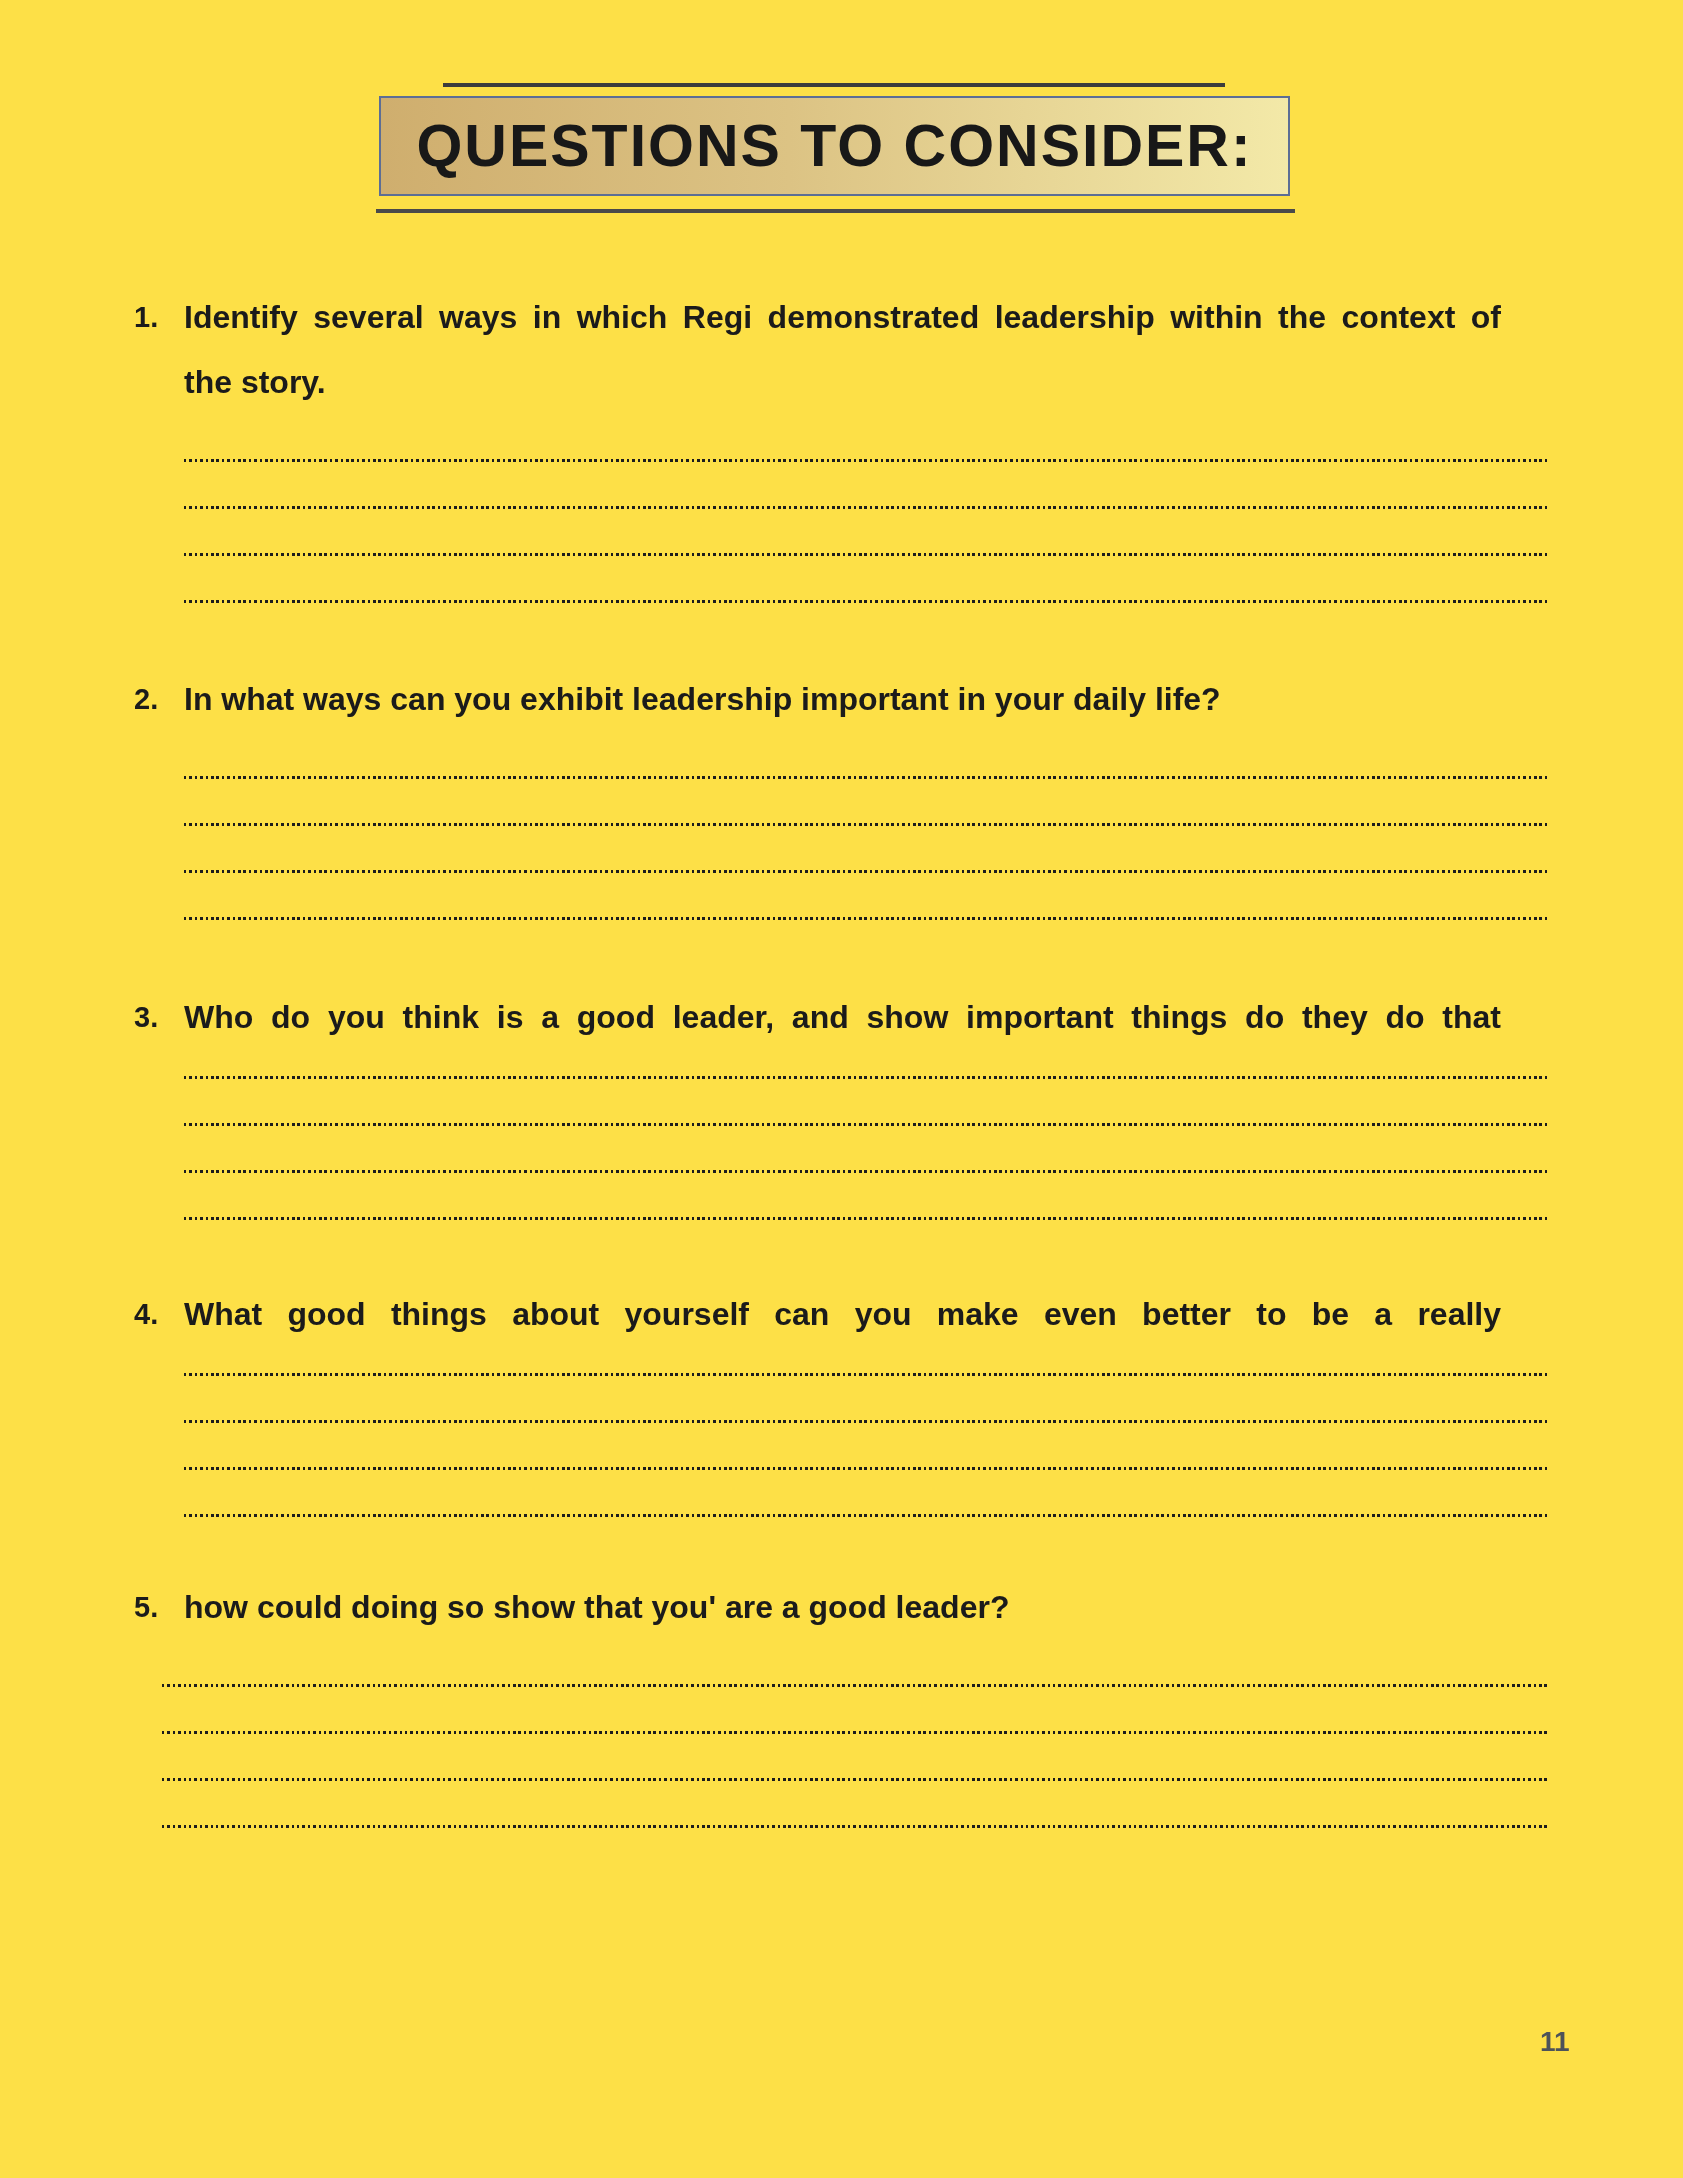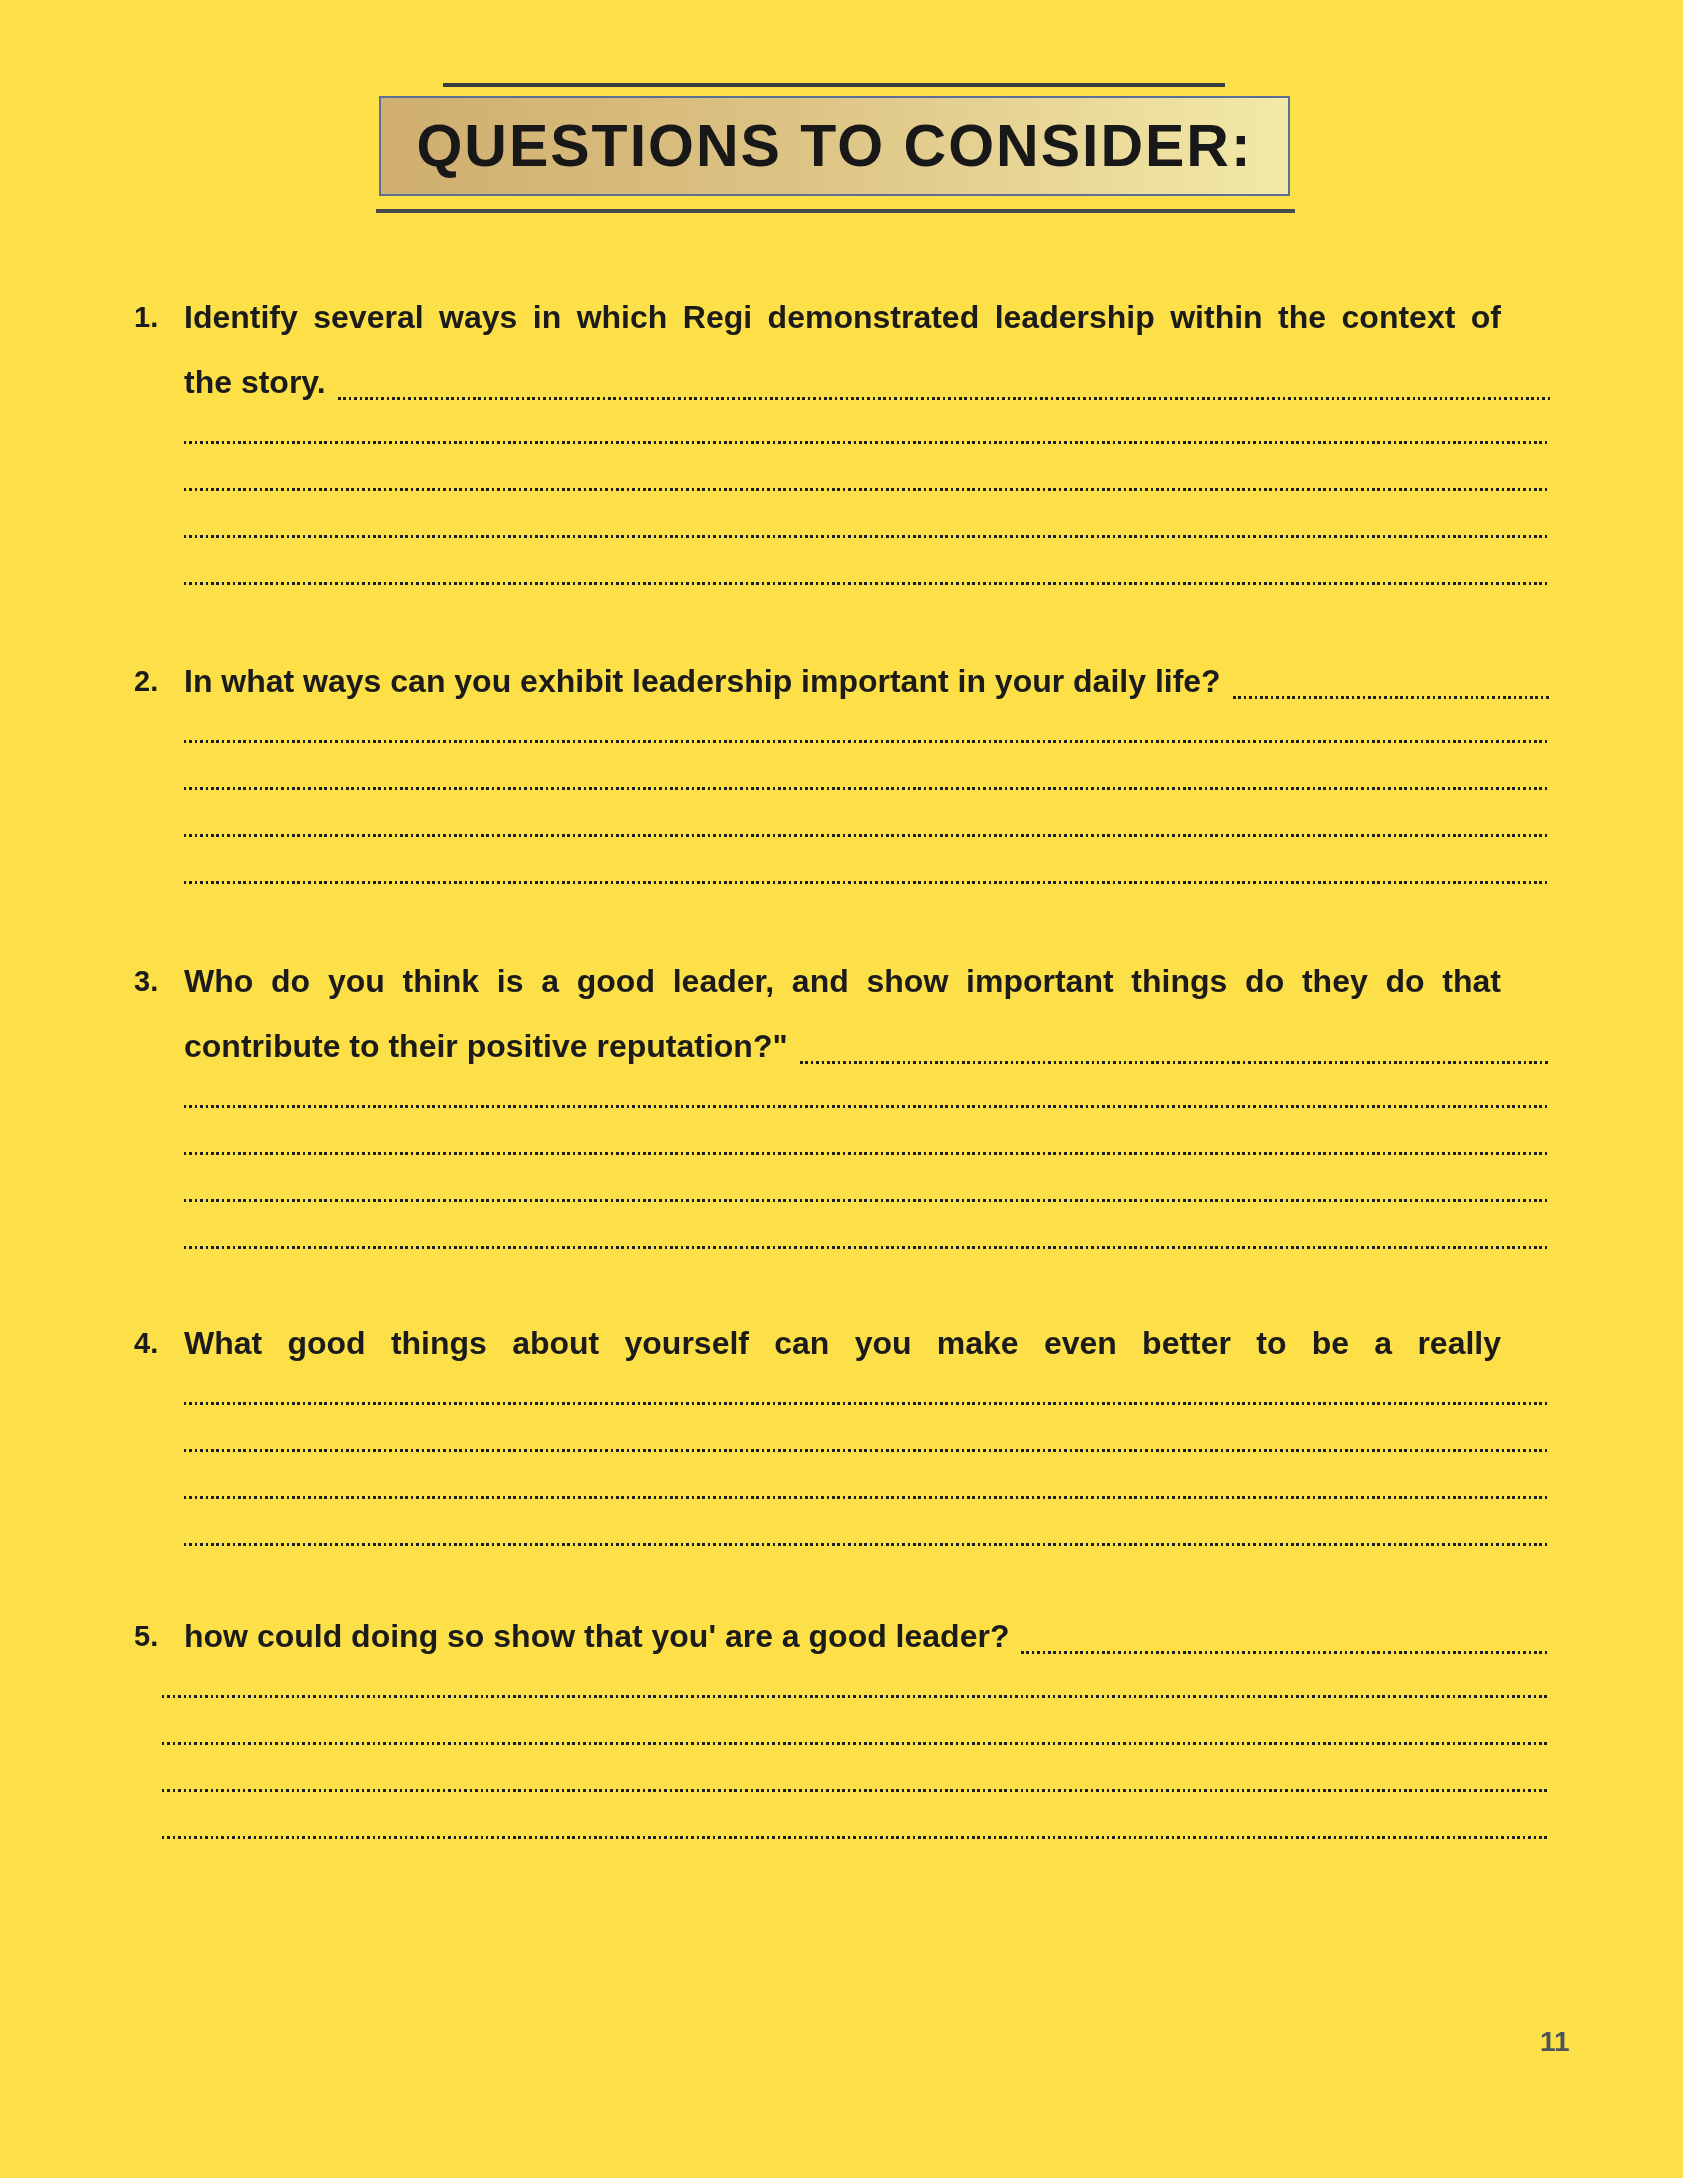--- a/index.html
+++ b/index.html
@@ -44,21 +44,21 @@
     font-size:29px;font-weight:700;line-height:65px;
   }
   .q-text{flex:0 0 1317px;width:1317px;font-size:32px;font-weight:700;line-height:65px;}
   .qline-full{
     width:1317px;
     text-align:justify;
     text-align-last:justify;
     -moz-text-align-last:justify;
     white-space:nowrap;
   }
-  .qline-last{display:flex;width:1366px;}
+  .qline-last{display:flex;width:1366px;flex-direction:column;}
   .qline-last .q-frag{white-space:nowrap;}
   .leader{
     flex:1 1 auto;
     height:3px;
     margin-left:12px;margin-bottom:15px;
     align-self:flex-end;
     background:repeating-linear-gradient(to right,#1c1c1c 0 2.5px,transparent 2.5px 5.4px);
   }
   .answers{margin-left:50px;margin-top:26px;width:1366px;}
   .q5 .answers{margin-left:28px;width:1388px;}
@@ -122,24 +122,20 @@
         <div class="answer-line"></div>
         <div class="answer-line"></div>
       </div>
     </section>
 
     <section class="question q3">
       <div class="q-row">
         <span class="q-num">3.</span>
         <div class="q-text">
           <div class="qline-full">Who do you think is a good leader, and show important things do they do that</div>
-          <div class="qline-last">
-            <span class="q-frag">contribute to their positive reputation?"</span>
-            <span class="leader"></span>
-          </div>
         </div>
       </div>
       <div class="answers">
         <div class="answer-line"></div>
         <div class="answer-line"></div>
         <div class="answer-line"></div>
         <div class="answer-line"></div>
       </div>
     </section>
 

